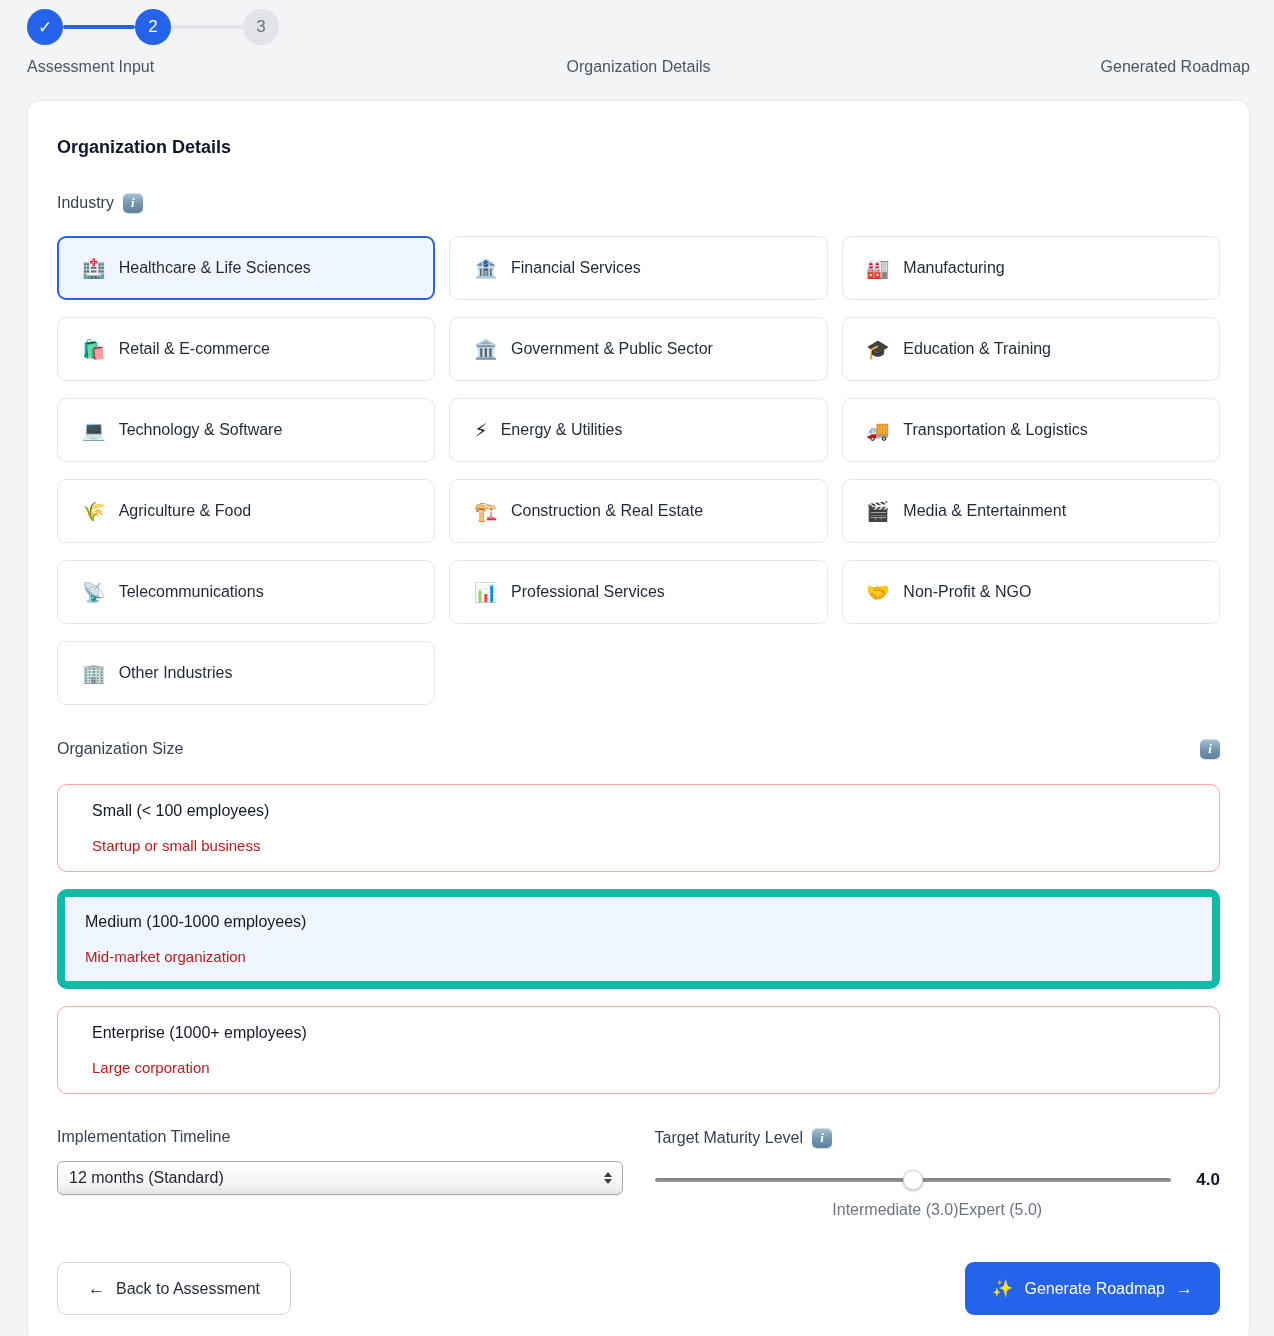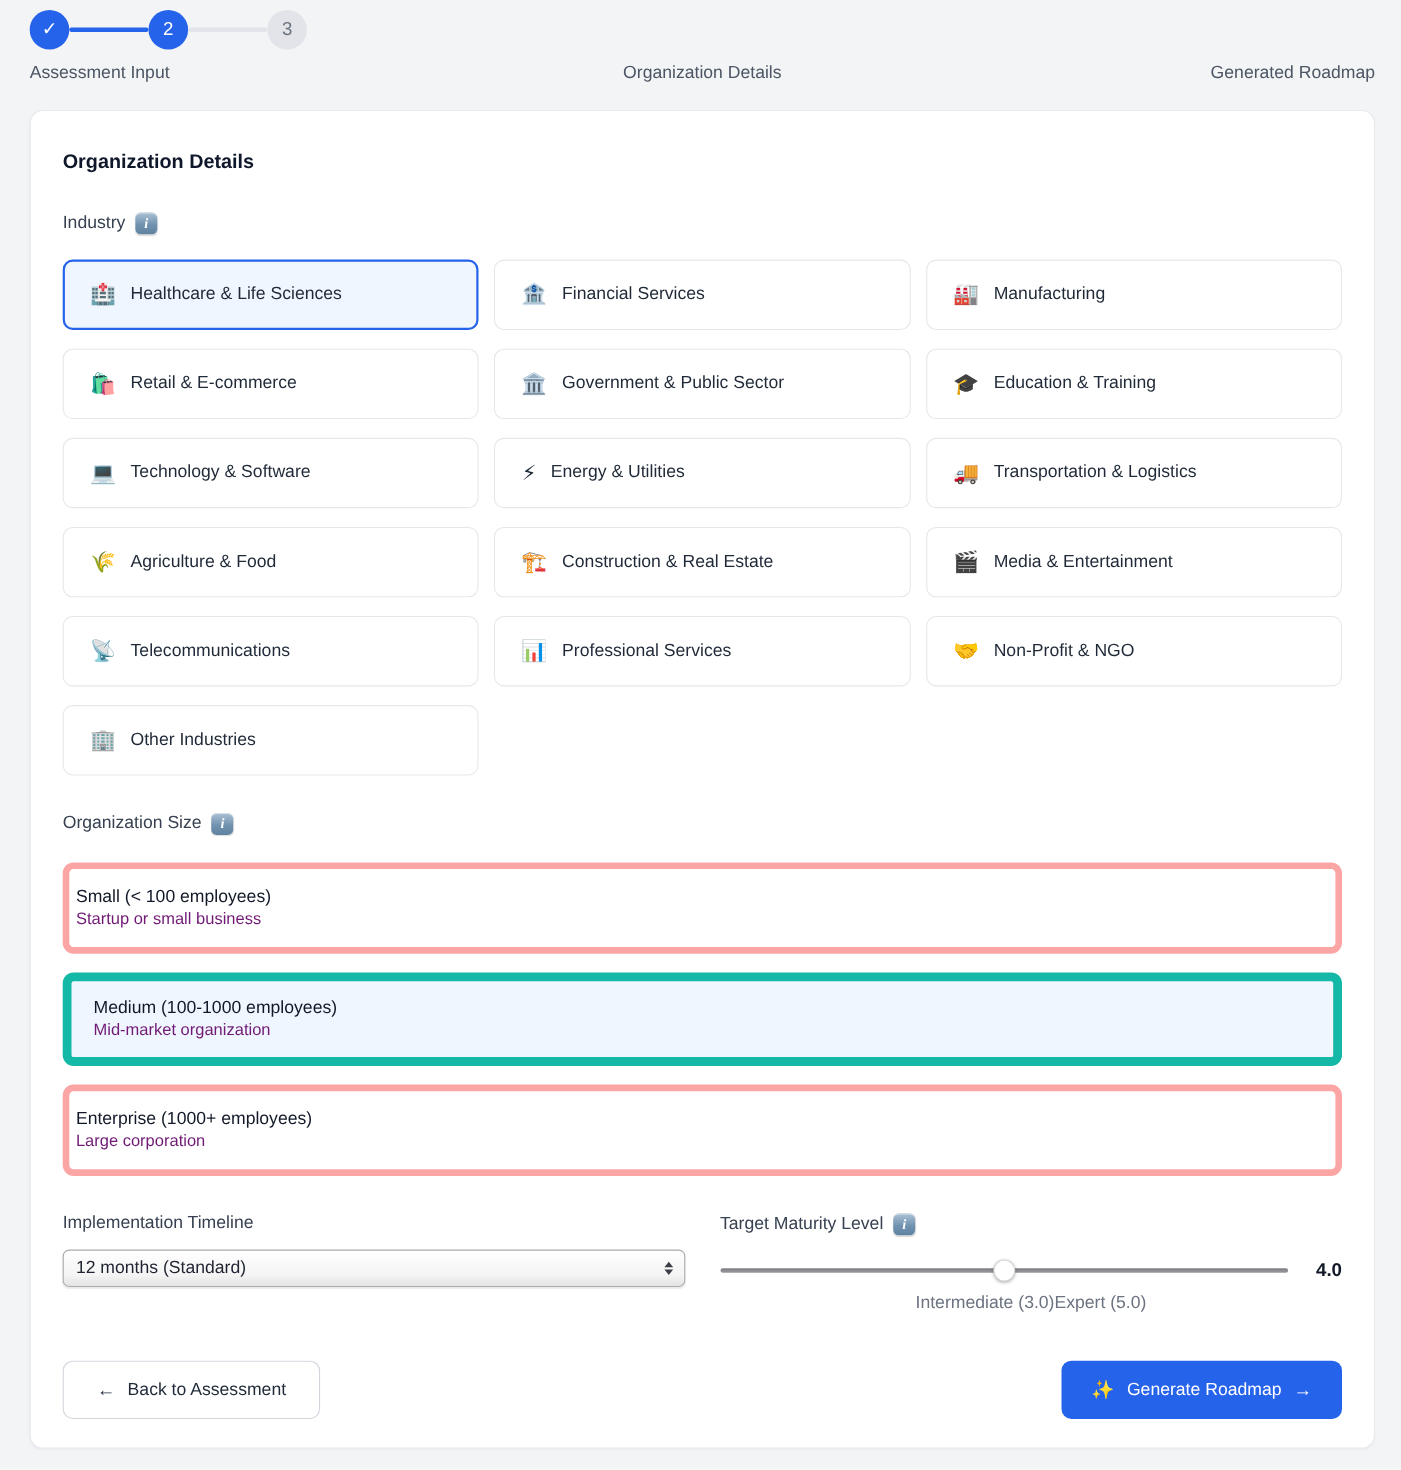--- a/index.html
+++ b/index.html
@@ -69,29 +69,29 @@
     padding: 0 20px 0 24px;
     font-size: 16px; color: #1f2937; cursor: pointer;
   }
   .ind-btn.selected {
     border: 2px solid #2563eb; background: #eff6ff; padding-left: 23px;
   }
   .ind-emoji { font-size: 19px; line-height: 1; flex: 0 0 auto; }
   .ind-text { white-space: nowrap; }
 
   
-  .size-label { margin-top: 34px; }
+  .size-label { margin-top: 34px; justify-content: space-between; }
   .size-list { margin-top: 25px; display: flex; flex-direction: column; gap: 17px; }
   .size-option {
-    border: 6px solid #fca5a5; border-radius: 10px;
-    background: #ffffff; padding: 17px 6px; cursor: pointer;
+    border: 1px solid #fca5a5; border-radius: 10px;
+    background: #ffffff; padding: 17px 34px; cursor: pointer;
   }
   .size-option.selected { border: 8px solid #14b8a6; background: #eff6ff; padding: 16px 20px; }
   .size-title { font-size: 16px; font-weight: 500; color: #111827; }
-  .size-sub { margin-top: 2px; font-size: 15px; color: #701a75; }
+  .size-sub { margin-top: 17px; font-size: 15px; color: #b91c1c; }
 
   
   .controls-row { margin-top: 34px; display: flex; gap: 32px; }
   .controls-col { flex: 1; min-width: 0; }
   .select-wrap { position: relative; margin-top: 15px; }
   .timeline-select {
     width: 100%; height: 34px;
     border: 1px solid #ababab; border-radius: 6px;
     background: linear-gradient(180deg, #ffffff 0%, #f4f4f4 70%, #e3e3e3 100%);
     box-shadow: inset 0 1px 0 #ffffff, 0 1px 1px rgba(0,0,0,0.08);

